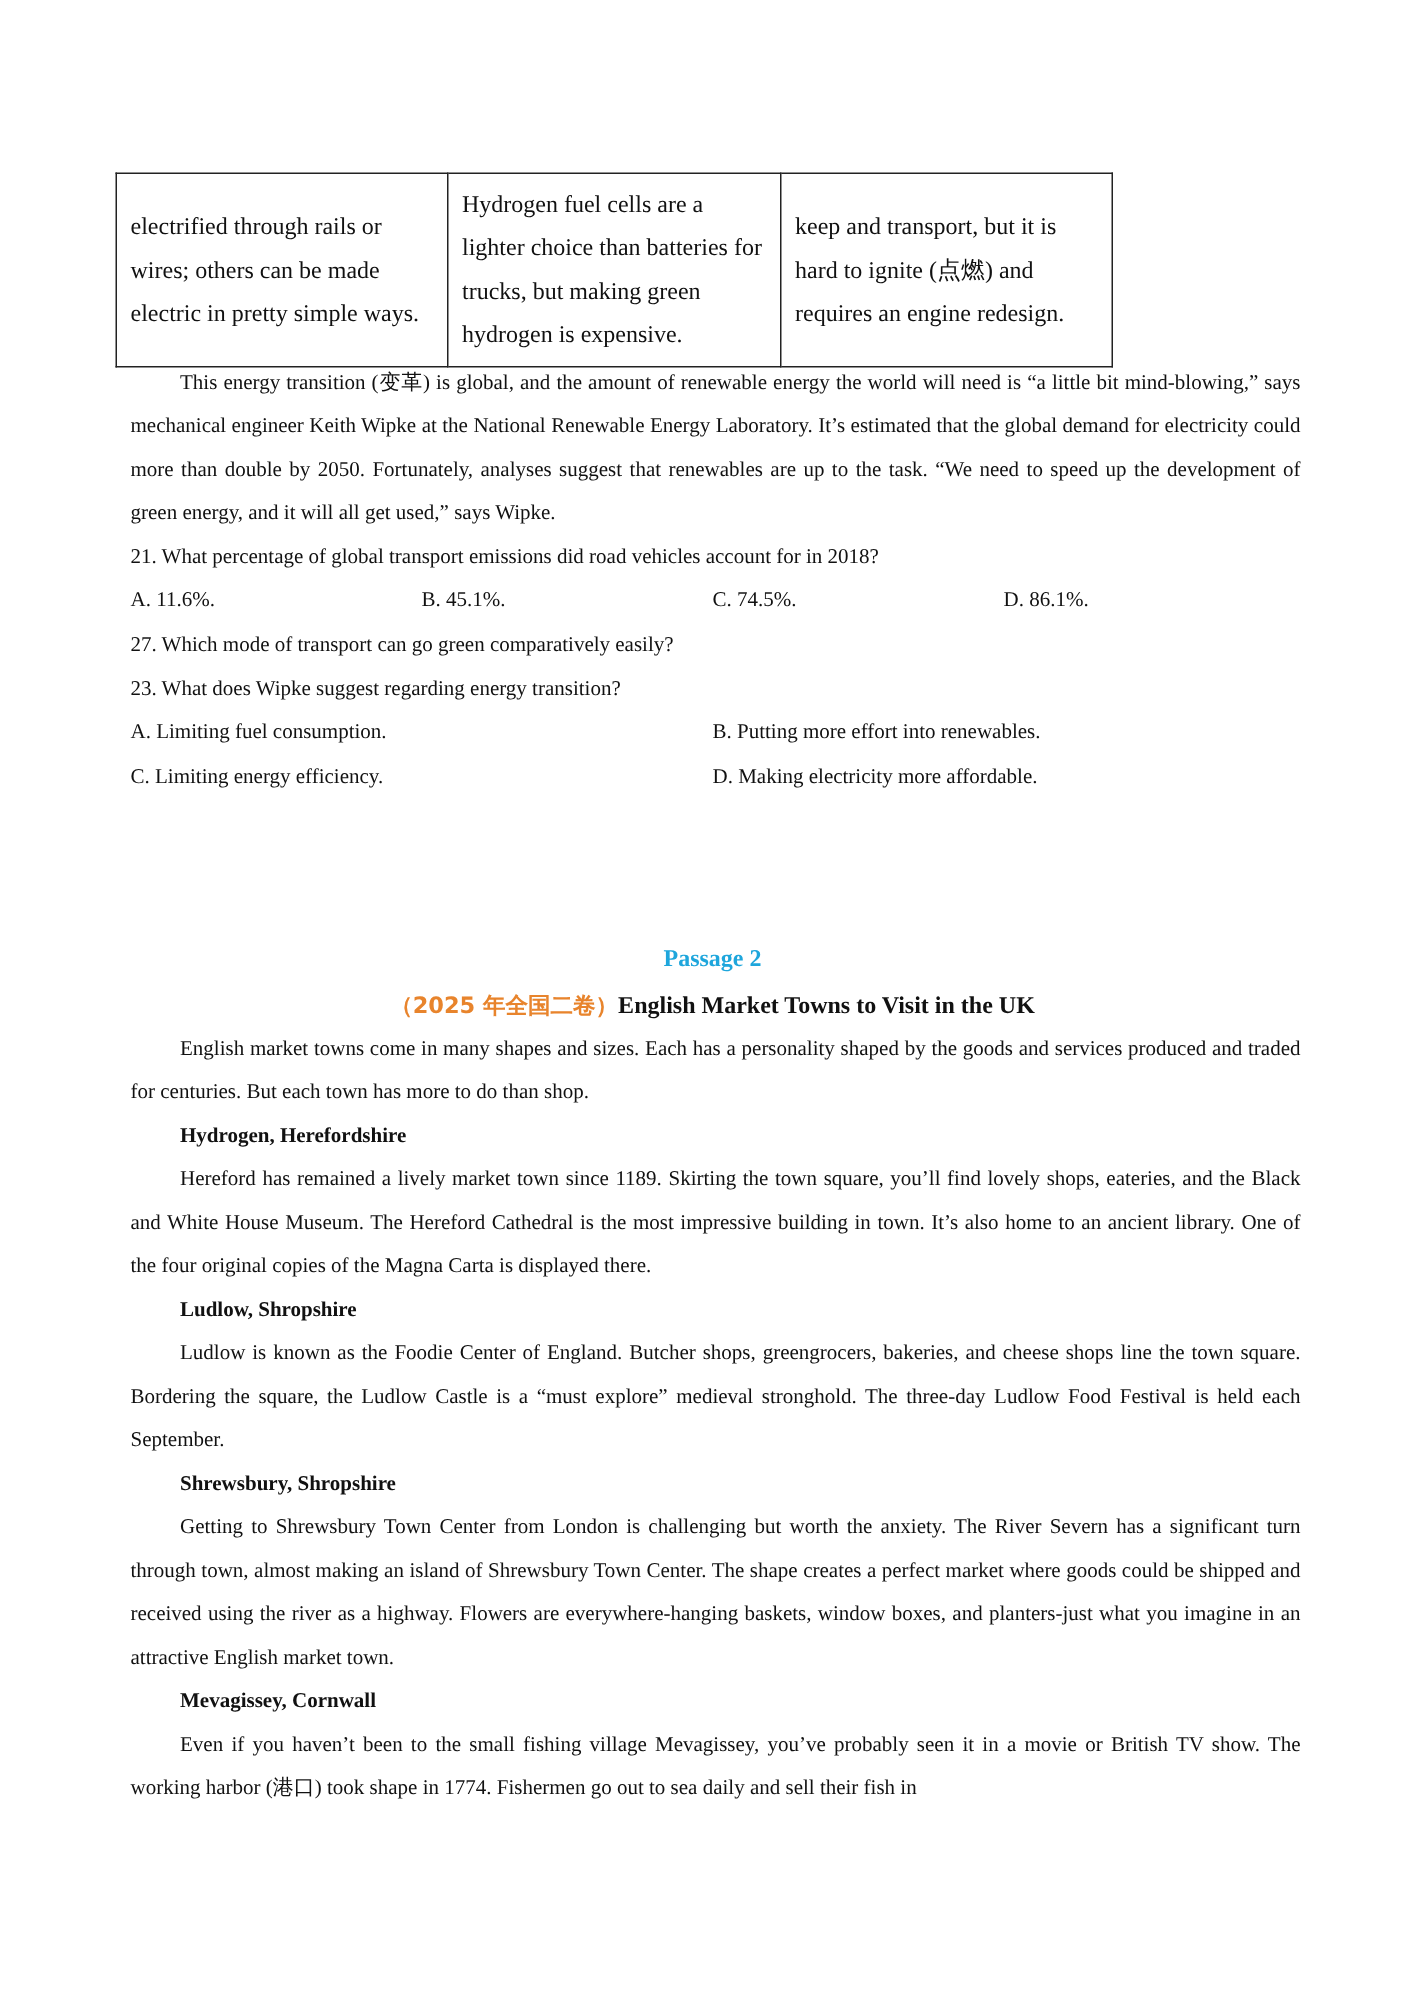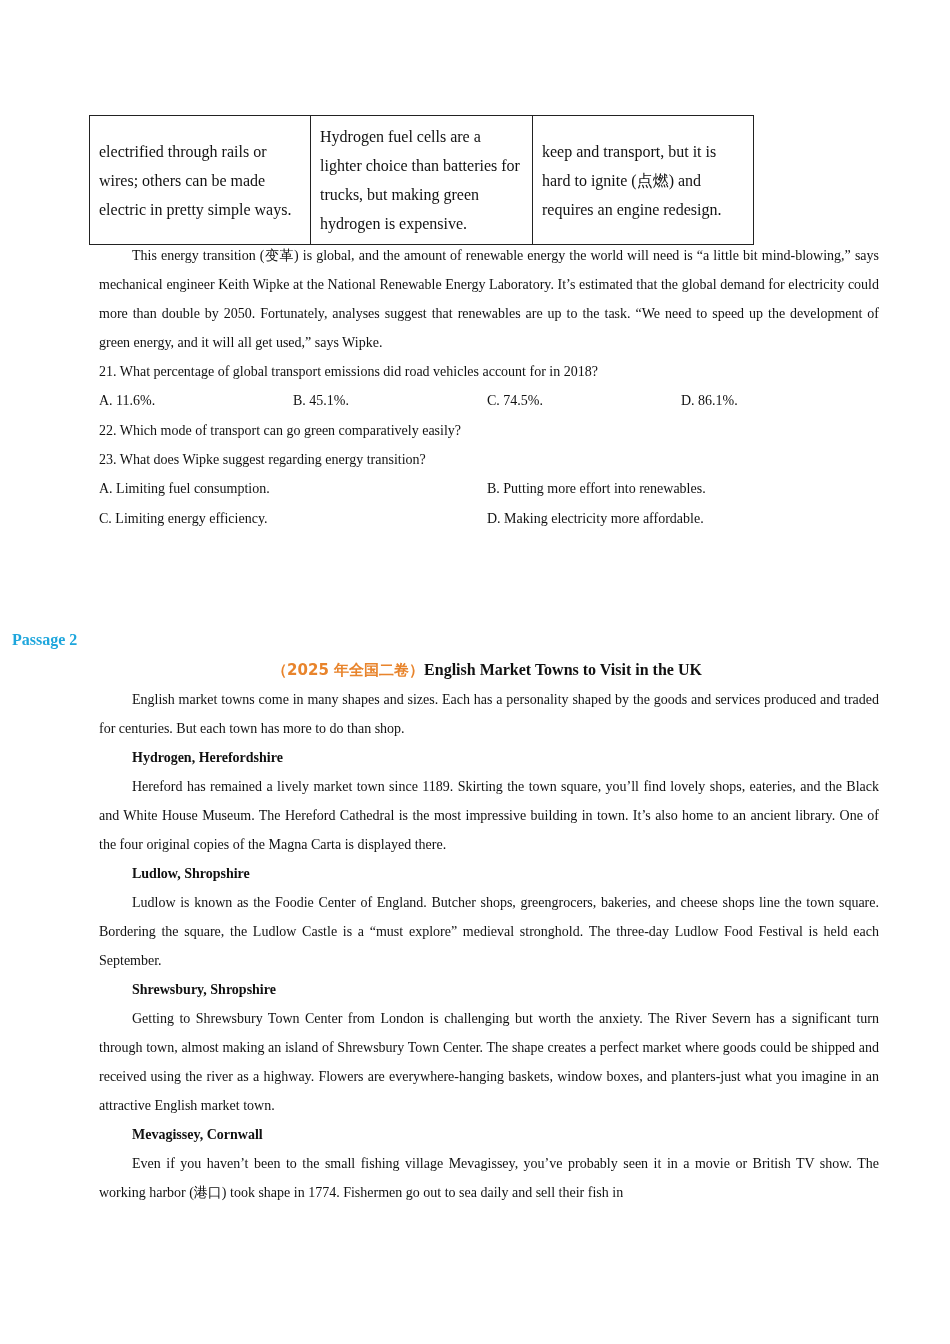--- a/index.html
+++ b/index.html
@@ -1,34 +1,34 @@
 <!DOCTYPE html>
 <html><head>
 <meta charset="utf-8">
 <style>
   html, body { margin: 0; padding: 0; background: #ffffff; }
   body { width: 950px; height: 1344px; position: relative; overflow: hidden;
          font-family: "Liberation Serif", "DejaVu Serif", serif; color: #111; }
-  .page { position: absolute; left: 12px; top: 0; width: 850px; height: 1344px; padding-left: 36px; }
+  .page { position: absolute; left: 0; top: 0; width: 850px; height: 1344px; padding-left: 36px; }
 
   table.cont { position: absolute; left: 77px; top: 115px; width: 665px; height: 130px;
     border-collapse: collapse; font-size: 16px; line-height: 29px; }
   table.cont td { border: 1.5px solid #222; vertical-align: middle; padding: 0 9px; }
   table.cont td.c1 { width: 202px; }
   table.cont td.c2 { width: 203px; }
   table.cont td.c3 { }
 
   .txt { position: absolute; left: 87px; width: 780px; font-size: 14px; line-height: 29px; }
   .para { text-indent: 33px; text-align: justify; margin: 0; }
   .q { margin: 0; }
   .opts { display: flex; margin: 0; height: 30px; line-height: 30px; align-items: center; }
   .opts4 span { width: 194px; }
   .opts2 span { width: 388px; }
   .head { font-weight: bold; margin: 0; padding-left: 33px; }
-  .passage-title { position: absolute; left: 0; width: 950px; 
+  .passage-title { position: absolute; left: 0; width: 950px; text-align: center;
     top: 626px; font-size: 16px; font-weight: bold; color: #1ea6dc; line-height: 28px; }
   .subtitle { position: absolute; left: 0; width: 950px; text-align: center;
     top: 656px; font-size: 16px; font-weight: bold; line-height: 28px; }
   .subtitle .src { color: #e8842c; font-family: "DejaVu Sans", sans-serif; font-size: 15px; }
   .subtitle .ttl { color: #111; }
 </style>
 </head>
 <body>
 
 <div class="page">
@@ -47,21 +47,21 @@
     <p class="para">This energy transition (变革) is global, and the amount of renewable energy the world will need is “a little bit mind-blowing,” says mechanical engineer Keith Wipke at the National Renewable Energy Laboratory. It’s estimated that the global demand for electricity could more than double by 2050. Fortunately, analyses suggest that renewables are up to the task. “We need to speed up the development of green energy, and it will all get used,” says Wipke.</p>
 
     <p class="q">21. What percentage of global transport emissions did road vehicles account for in 2018?</p>
     <div class="opts opts4">
       <span>A. 11.6%.</span>
       <span>B. 45.1%.</span>
       <span>C. 74.5%.</span>
       <span>D. 86.1%.</span>
     </div>
 
-    <p class="q">22. Which mode of transport can go green comparatively easily?</p>
+    <p class="q">27. Which mode of transport can go green comparatively easily?</p>
 
     <p class="q">23. What does Wipke suggest regarding energy transition?</p>
     <div class="opts opts2">
       <span>A. Limiting fuel consumption.</span>
       <span>B. Putting more effort into renewables.</span>
     </div>
     <div class="opts opts2">
       <span>C. Limiting energy efficiency.</span>
       <span>D. Making electricity more affordable.</span>
     </div>

